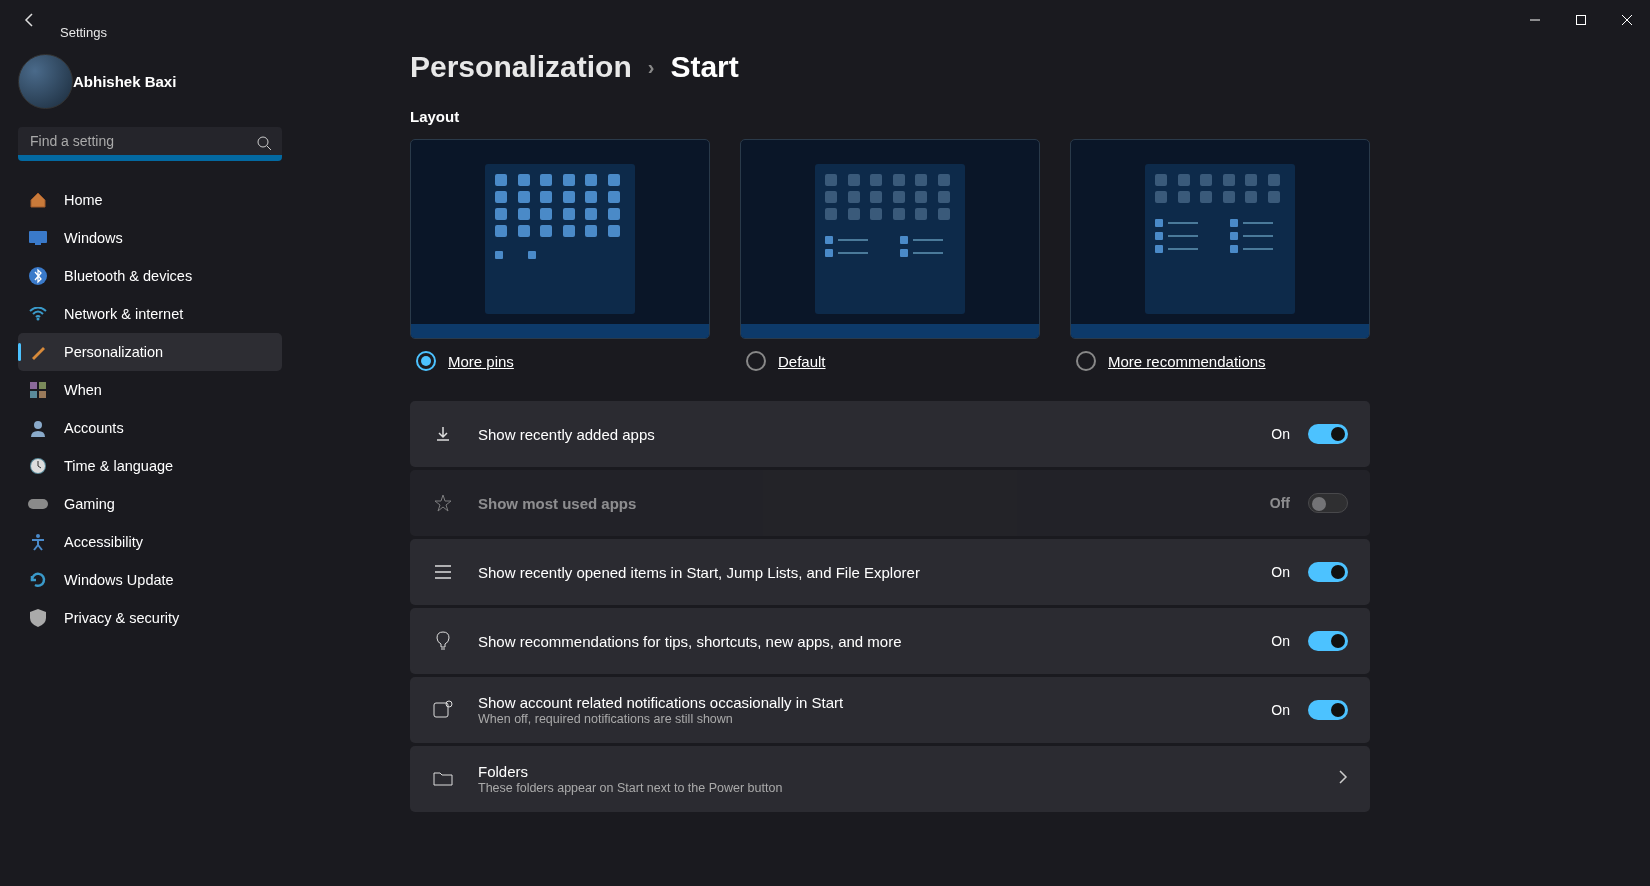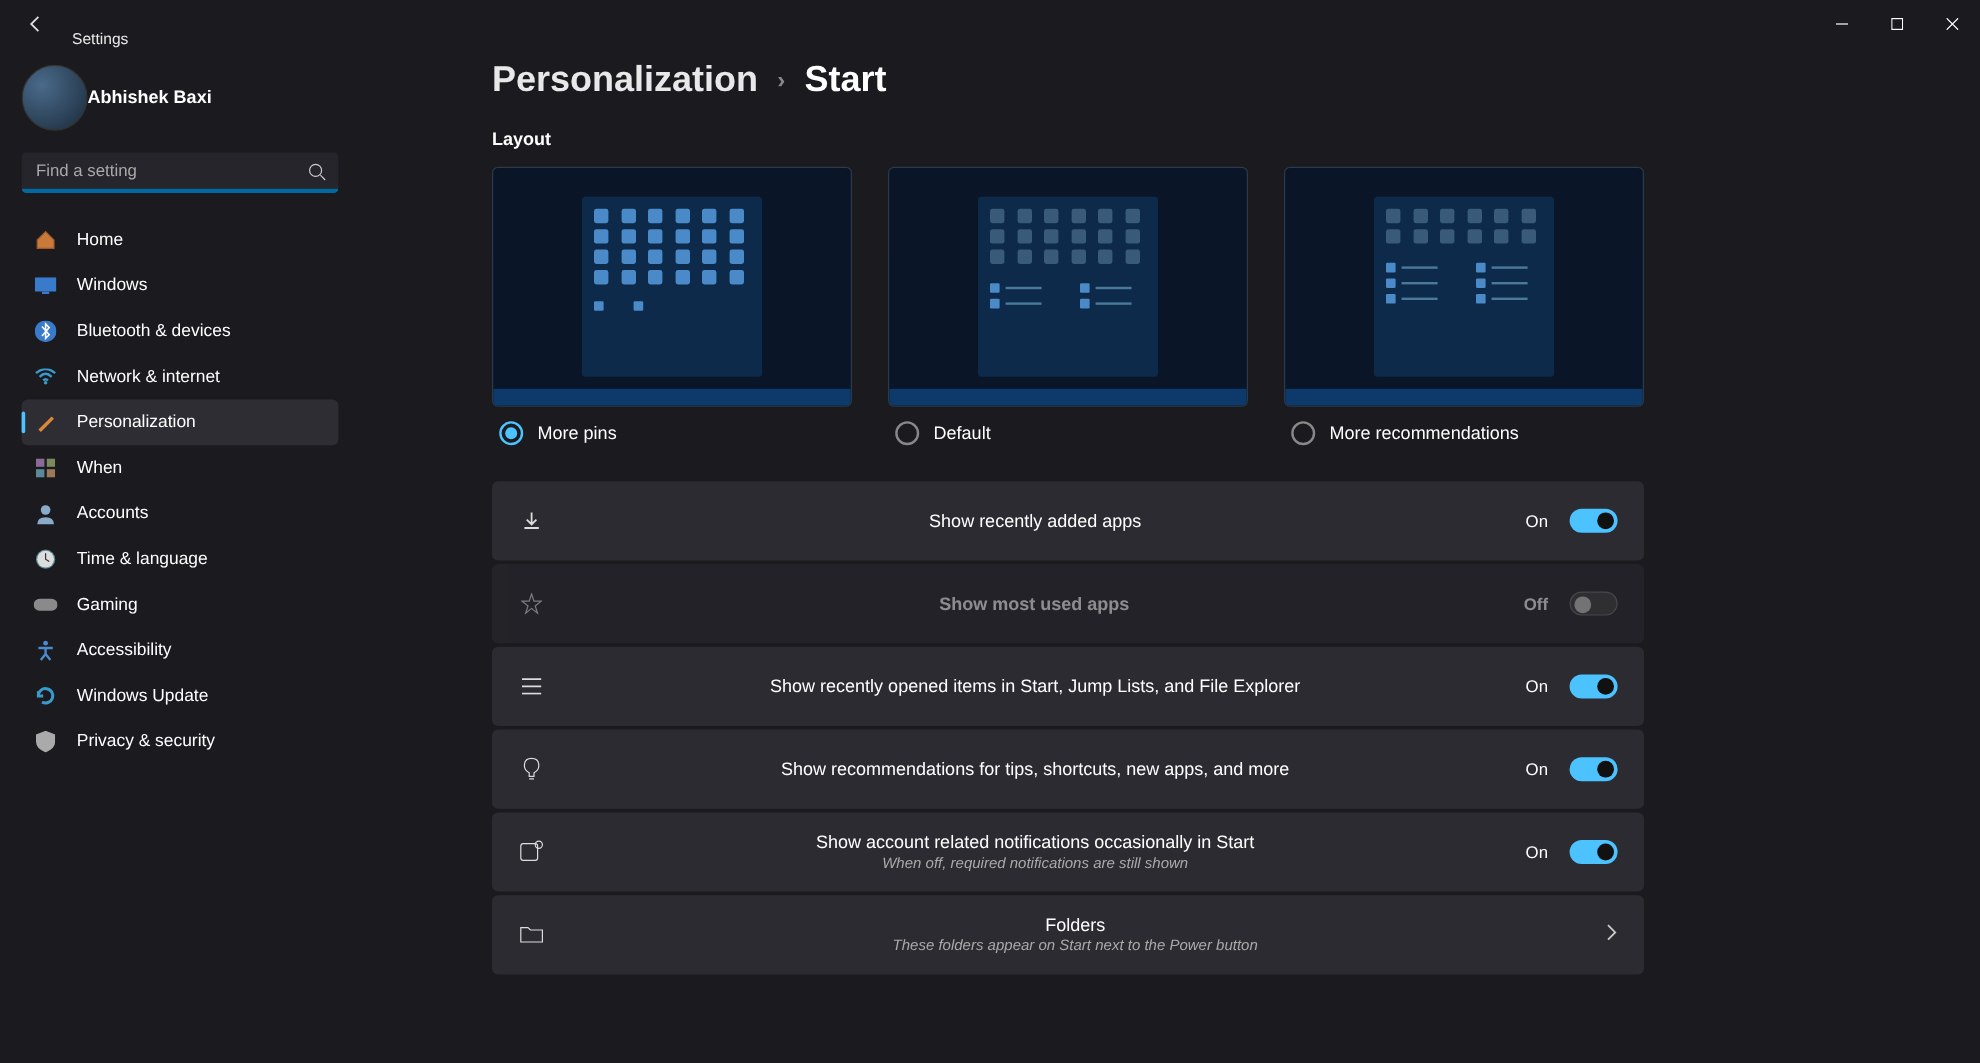--- a/index.html
+++ b/index.html
@@ -56,21 +56,21 @@
 
 .search-wrap {
   position: relative;
   margin-bottom: 20px;
 }
 .search-input {
   width: 100%;
   height: 34px;
   background: #25252b;
   border: none;
-  border-bottom: 4px solid #0369a1;
+  border-bottom: 6px solid #0369a1;
   border-radius: 4px;
   padding: 0 36px 0 12px;
   color: #fff;
   font-size: 14px;
 }
 .search-input::placeholder { color: #aaa; }
 .search-icon {
   position: absolute; right: 10px; top: 8px;
   color: #ccc;
 }
@@ -168,43 +168,43 @@
 }
 .radio.selected {
   border-color: #4cc2ff;
 }
 .radio.selected::after {
   content: "";
   width: 10px; height: 10px;
   background: #4cc2ff;
   border-radius: 50%;
 }
-.radio-label { font-size: 15px; }
+.radio-label { font-size: 15px; text-decoration: underline; }
 
 .settings-list {
   display: flex; flex-direction: column; gap: 3px;
   max-width: 960px;
 }
 .setting-row {
   background: #2b2b31;
   border-radius: 5px;
   min-height: 66px;
   display: flex; align-items: center;
   padding: 14px 22px;
   gap: 24px;
 }
 .setting-row.disabled { opacity: 0.5; font-weight: bold; }
 .setting-icon {
   width: 22px; height: 22px;
   display: flex; align-items: center; justify-content: center;
   color: #ddd;
 }
-.setting-text { flex: 1; text-align: center; }
+.setting-text { flex: 1; }
 .setting-title { font-size: 15px; }
-.setting-sub { font-size: 12.5px; color: #aaa; margin-top: 1px; font-style: italic; }
+.setting-sub { font-size: 12.5px; color: #aaa; margin-top: 1px; }
 .toggle-wrap { display: flex; align-items: center; gap: 18px; }
 .toggle-state { font-size: 14px; }
 .toggle {
   width: 40px; height: 20px;
   background: #4cc2ff;
   border-radius: 10px;
   position: relative;
   cursor: pointer;
 }
 .toggle::after {

